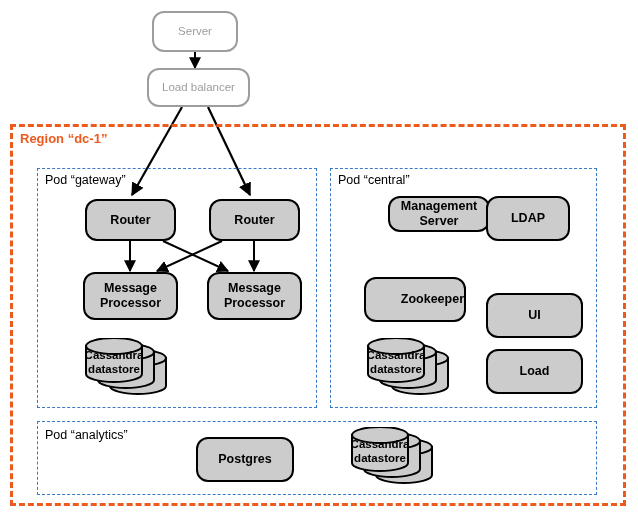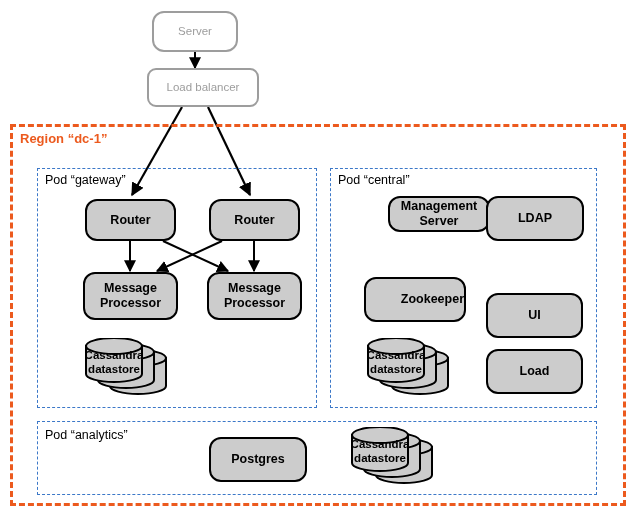--- a/index.html
+++ b/index.html
@@ -122,21 +122,21 @@
 
     <line x1="163" y1="241" x2="228" y2="271" stroke="#000000" stroke-width="2" marker-end="url(#ah)"></line>
 
     <line x1="222" y1="241" x2="157" y2="271" stroke="#000000" stroke-width="2" marker-end="url(#ah)"></line>
   </svg>
 
   <div class="node ghost" style="left:152px; top:11px; width:86px; height:41px;">
     <span>Server</span>
   </div>
 
-  <div class="node ghost" style="left:147px; top:68px; width:112px; height:39px;border-radius:9px;">
+  <div class="node ghost" style="left:147px; top:68px; width:103px; height:39px;">
     <span>Load balancer</span>
   </div>
 
   <div class="region" style="left:10px; top:124px; width:616px; height:382px;"></div>
   <div class="region-label" style="left:20px; top:131px;text-align:center;">Region “dc-1”</div>
 
   <div class="pod" style="left:37px; top:168px; width:280px; height:240px;"></div>
   <div class="pod-label" style="left:45px; top:173px;">Pod “gateway”</div>
 
   <div class="node" style="left:85px; top:199px; width:91px; height:42px;">
@@ -181,21 +181,21 @@
   <div class="pod" style="left:330px; top:168px; width:267px; height:240px;"></div>
   <div class="pod-label" style="left:338px; top:173px;">Pod “central”</div>
 
   <div class="node" style="left:364px; top:196px; width:102px; height:36px;margin-left:24px;">
     <span>
       <span>Management</span><br>
       <span>Server</span>
     </span>
   </div>
 
-  <div class="node" style="left:486px; top:196px; width:98px; height:45px;">
+  <div class="node" style="left:486px; top:196px; width:84px; height:45px;">
     <span>LDAP</span>
   </div>
 
   <div class="node" style="left:364px; top:277px; width:102px; height:45px;justify-content:flex-end;">
     <span>Zookeeper</span>
   </div>
 
   <div class="node" style="left:486px; top:277px; width:97px; height:45px;margin-top:16px;">
     <span>UI</span>
   </div>
@@ -217,21 +217,21 @@
     </div>
   </div>
 
   <div class="node" style="left:486px; top:349px; width:97px; height:45px;">
     <span>Load</span>
   </div>
 
   <div class="pod" style="left:37px; top:421px; width:560px; height:74px;"></div>
   <div class="pod-label" style="left:45px; top:428px;">Pod “analytics”</div>
 
-  <div class="node" style="left:209px; top:437px; width:98px; height:45px;">
+  <div class="node" style="left:196px; top:437px; width:98px; height:45px;">
     <span>Postgres</span>
   </div>
 
   <div class="datastore" style="left:340px; top:427px; width:128px; height:62px;">
     <svg width="128" height="62" viewBox="0 0 128 62">
       <g stroke="#000000" stroke-width="2" fill="#CCCCCC">
         <path d="M36,20 v28 a28,8 0 0 0 56,0 v-28 z"></path>
         <ellipse cx="64" cy="20" rx="28" ry="8"></ellipse>
         <path d="M24,14 v28 a28,8 0 0 0 56,0 v-28 z"></path>
         <ellipse cx="52" cy="14" rx="28" ry="8"></ellipse>

